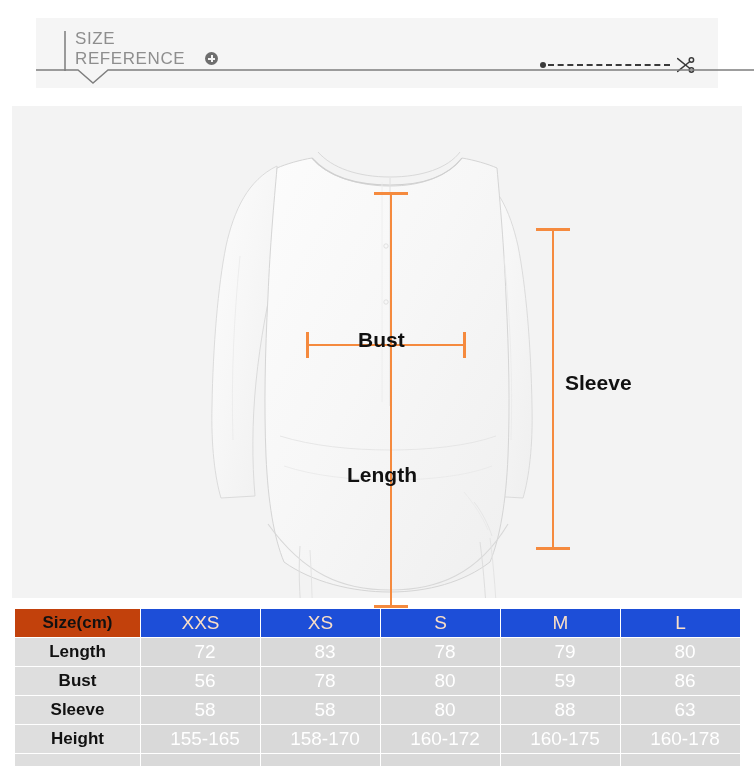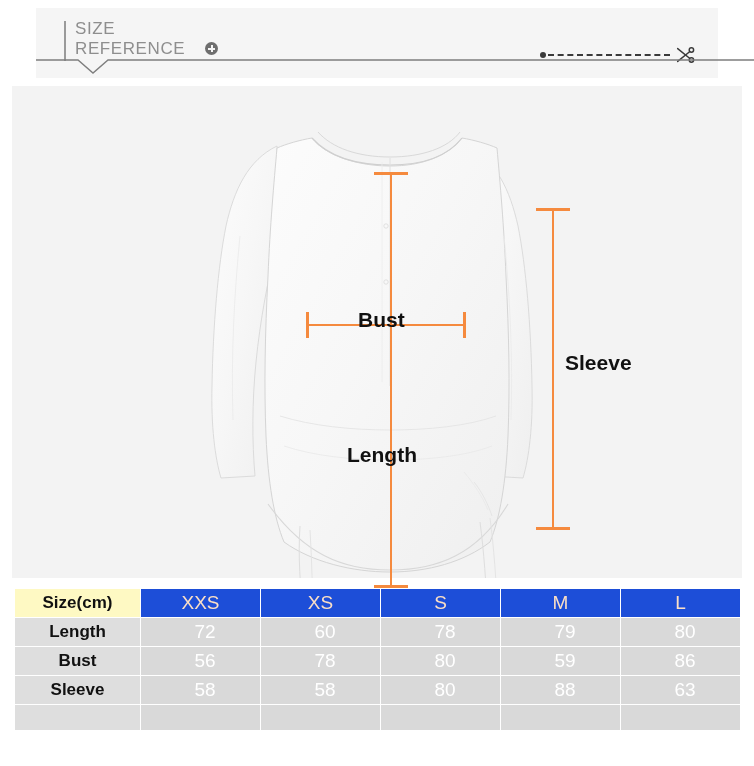--- a/index.html
+++ b/index.html
@@ -8,21 +8,21 @@
     background:#ffffff;
     font-family:"Liberation Sans", sans-serif;
     overflow:hidden;
   }
 
   
   .header {
     position:relative;
     width:682px; height:70px;
     background:#f5f5f5;
-    margin:8px auto;
+    margin:18px auto;
   }
   .header-inner { position:absolute; left:0; top:0; right:0; bottom:0; }
 
   .title-block {
     position:absolute; left:28px; top:12px;
     display:flex; align-items:flex-start;
   }
   .title-bar {
     width:2px; height:40px; background:#9a9a9a;
     margin-right:9px; margin-top:1px;
@@ -106,21 +106,21 @@
     height:29px;
     text-align:center;
     vertical-align:middle;
     border:1px solid #ffffff;
     font-family:"Liberation Sans", sans-serif;
   }
   col.c-label { width:126px; }
   col.c-size  { width:120px; }
 
   .hdr-label {
-    background:#fef9c3; color:#111111;
+    background:#c2410c; color:#111111;
     font-weight:bold; font-size:17px;
   }
   .hdr-size {
     background:#1d4ed8; color:#fbdfc6;
     font-weight:normal; font-size:19px;
   }
   .row-label {
     background:#dedede; color:#111111;
     font-weight:bold; font-size:17px;
   }
@@ -264,41 +264,49 @@
           <td class="hdr-label">Size(cm)</td>
           <td class="hdr-size">XXS</td>
           <td class="hdr-size">XS</td>
           <td class="hdr-size">S</td>
           <td class="hdr-size">M</td>
           <td class="hdr-size">L</td>
         </tr>
         <tr>
           <td class="row-label">Length</td>
           <td class="cell-val">72</td>
-          <td class="cell-val">60</td>
+          <td class="cell-val">83</td>
           <td class="cell-val">78</td>
           <td class="cell-val">79</td>
           <td class="cell-val">80</td>
         </tr>
         <tr>
           <td class="row-label">Bust</td>
           <td class="cell-val">56</td>
           <td class="cell-val">78</td>
           <td class="cell-val">80</td>
           <td class="cell-val">59</td>
           <td class="cell-val">86</td>
         </tr>
         <tr>
           <td class="row-label">Sleeve</td>
           <td class="cell-val">58</td>
           <td class="cell-val">58</td>
           <td class="cell-val">80</td>
           <td class="cell-val">88</td>
           <td class="cell-val">63</td>
         </tr>
+        <tr>
+          <td class="row-label">Height</td>
+          <td class="cell-val">155-165</td>
+          <td class="cell-val">158-170</td>
+          <td class="cell-val">160-172</td>
+          <td class="cell-val">160-175</td>
+          <td class="cell-val">160-178</td>
+        </tr>
         <tr class="empty-row">
           <td class="row-label"></td>
           <td class="cell-val"></td>
           <td class="cell-val"></td>
           <td class="cell-val"></td>
           <td class="cell-val"></td>
           <td class="cell-val"></td>
         </tr>
       </tbody>
   </table>

